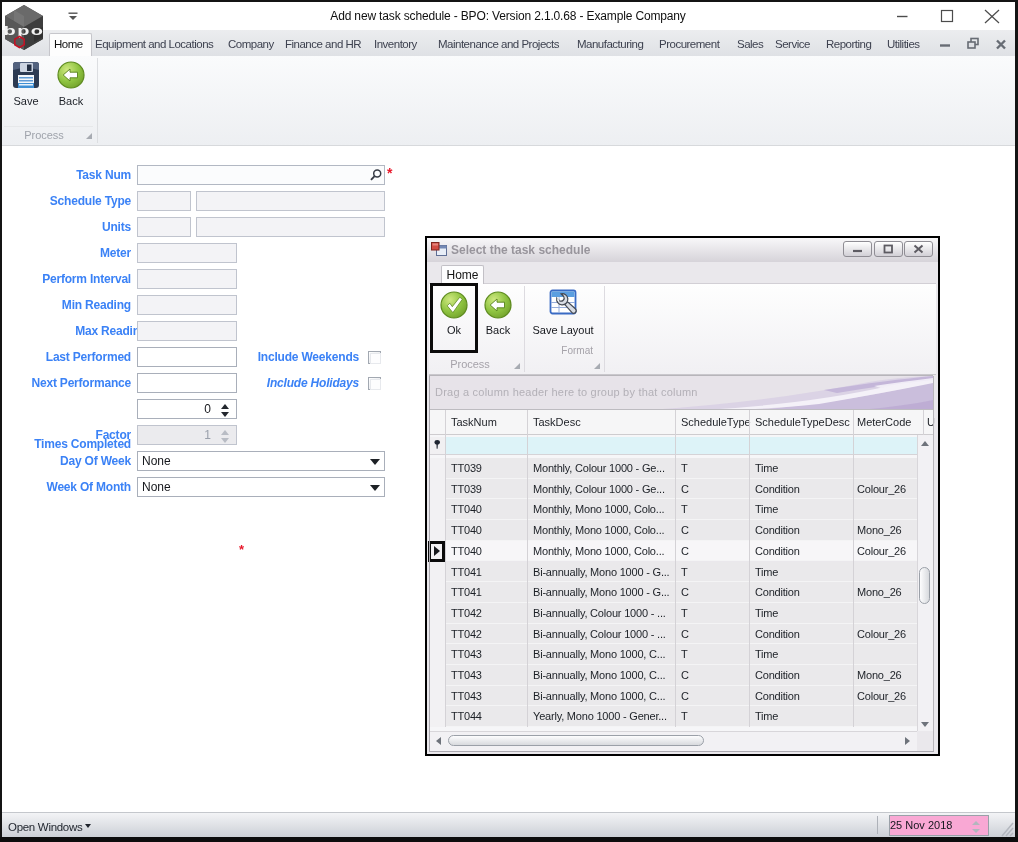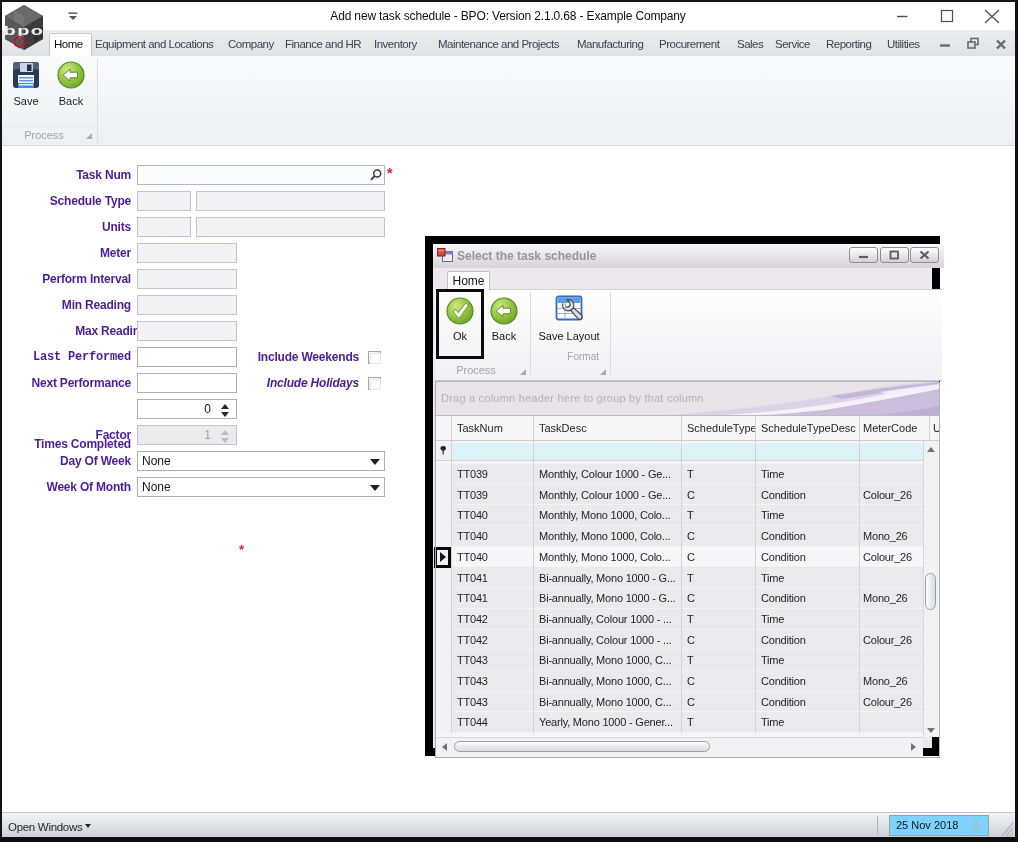--- a/index.html
+++ b/index.html
@@ -1,19 +1,19 @@
 <!DOCTYPE html>
 <html><head>
 <meta charset="utf-8">
 <style>
 * { margin:0; padding:0; box-sizing:border-box; }
 html,body { width:1018px; height:842px; overflow:hidden; }
 body { font-family:"Liberation Sans", sans-serif; position:relative; background:#fff; }
 .abs { position:absolute; }
-.lbl { position:absolute; left:0; width:131px; text-align:right; font-weight:bold; font-size:12px; letter-spacing:-0.2px; color:#4c1d95; line-height:20px; }
+.lbl { position:absolute; left:0; width:131px; text-align:right; font-weight:bold; font-size:12px; letter-spacing:-0.2px; color:#3b82f6; line-height:20px; }
 .fld { position:absolute; border:1px solid #c0c4ce; background:#f3f3f6; height:20px; }
 .fld.en { background:#fff; border-color:#a9afba; }
 .cb { position:absolute; width:13px; height:13px; border:1px solid #a2a8b1; background:linear-gradient(135deg,#ffffff,#dcdfe4); }
 .cb::after { content:""; position:absolute; left:1px; top:1px; width:9px; height:9px; background:#fdfdfe; border:1px solid #e7e9ed; }
 .star { position:absolute; color:#e8192c; font-weight:bold; font-size:13px; }
 .tab { position:absolute; top:33px; height:23px; font-size:11.5px; letter-spacing:-0.5px; color:#3e4250; line-height:23px; white-space:nowrap; }
 </style>
 </head>
 <body>
 
@@ -106,21 +106,21 @@
     <path d="M 7 1 L 7 7 L 1 7 Z" fill="#a7abb2"></path>
   </svg>
 
 <div class="lbl" style="top:165px;">Task Num</div>
 <div class="lbl" style="top:191px;">Schedule Type</div>
 <div class="lbl" style="top:217px;">Units</div>
 <div class="lbl" style="top:243px;">Meter</div>
 <div class="lbl" style="top:269px;">Perform Interval</div>
 <div class="lbl" style="top:295px;">Min Reading</div>
 <div class="lbl" style="top:321px;margin-left:16px;">Max Reading</div>
-<div class="lbl" style="top:347px;font-family:Liberation Mono, monospace;">Last Performed</div>
+<div class="lbl" style="top:347px;">Last Performed</div>
 <div class="lbl" style="top:373px;">Next Performance</div>
 <div class="lbl" style="top:399px;margin-top:35px;">Times Completed</div>
 <div class="lbl" style="top:425px;">Factor</div>
 <div class="lbl" style="top:451px;">Day Of Week</div>
 <div class="lbl" style="top:477px;text-align:right;">Week Of Month</div>
 
 <div class="fld" style="left:137px;top:165px;width:248px;background:#fbfcfd;border-color:#b2b8c3;"></div>
 <svg class="abs" style="left:368px;top:167px;" width="14" height="15" viewBox="0 0 14 15">
   <circle cx="9.2" cy="6.4" r="3.5" fill="none" stroke="#363b45" stroke-width="1.5"></circle>
   <line x1="6.6" y1="9.2" x2="3" y2="12.8" stroke="#363b45" stroke-width="1.9"></line>
@@ -156,30 +156,30 @@
 <div class="lbl" style="left:229px;width:130px;top:373px;font-style:italic;">Include Holidays</div>
 <div class="cb" style="left:368px;top:377px;"></div>
 
 <div class="star" style="left:239px;top:542px;">*</div>
 
 <div class="abs" style="left:2px;top:812px;width:1013px;height:1px;background:#c4c7cc;"></div>
 <div class="abs" style="left:2px;top:813px;width:1013px;height:24px;background:linear-gradient(#f3f4f6,#ccd0d6);"></div>
 <div class="abs" style="left:8px;top:820px;font-size:11.5px;letter-spacing:-0.3px;color:#1e232c;line-height:14px;">Open Windows</div>
 <div class="abs" style="left:85px;top:824px;width:0;height:0;border-left:3.5px solid transparent;border-right:3.5px solid transparent;border-top:4.5px solid #1e232c;"></div>
 <div class="abs" style="left:877px;top:816px;width:1px;height:18px;background:#adb1b8;"></div>
-<div class="abs" style="left:889px;top:815px;width:100px;height:21px;border:1px solid #9aa0a8;background:#7dd3fc;font-size:11px;color:#14171d;line-height:19px;padding-left:6px;">25 Nov 2018</div>
+<div class="abs" style="left:889px;top:815px;width:100px;height:21px;border:1px solid #9aa0a8;background:#f9a8d4;font-size:11px;color:#14171d;line-height:19px;padding-left:0;">25 Nov 2018</div>
 <div class="abs" style="left:972px;top:821px;width:0;height:0;border-left:4px solid transparent;border-right:4px solid transparent;border-bottom:4.5px solid #b2b6bd;"></div>
 <div class="abs" style="left:972px;top:829px;width:0;height:0;border-left:4px solid transparent;border-right:4px solid transparent;border-top:4.5px solid #b2b6bd;"></div>
 <svg class="abs" style="left:999px;top:820px;" width="16" height="17" viewBox="0 0 16 17">
   <line x1="14" y1="3" x2="3" y2="16" stroke="#b4b8bf" stroke-width="1.5"></line>
   <line x1="14" y1="8" x2="7" y2="16" stroke="#b4b8bf" stroke-width="1.5"></line>
   <line x1="14" y1="13" x2="11" y2="16" stroke="#b4b8bf" stroke-width="1.5"></line>
 </svg>
 
-<div id="dlg" class="abs" style="left:425px;top:236px;width:515px;height:520px;border:8px solid #000000;background:#eae8ec;">
+<div id="dlg" class="abs" style="left:425px;top:236px;width:515px;height:520px;border:2px solid #000000;background:#eae8ec;">
 
   <div class="abs" style="left:0;top:0;width:511px;height:24px;background:linear-gradient(#f8f7f9,#d6d3d9);"></div>
   <svg class="abs" style="left:4px;top:3px;" width="16" height="17" viewBox="0 0 16 17">
     <rect x="5.5" y="4.5" width="10" height="10" fill="#e8eef7" stroke="#5f6f95" stroke-width="1"></rect>
     <rect x="5.5" y="4.5" width="10" height="3" fill="#7489b5"></rect>
     <rect x="0.5" y="1.5" width="7.5" height="7.5" fill="#d24b43" stroke="#7e241e" stroke-width="1"></rect>
     <rect x="1.5" y="2.5" width="5.5" height="2" fill="#e4857d"></rect>
   </svg>
   <div class="abs" style="left:24px;top:5px;font-size:12px;font-weight:bold;color:#98959c;">Select the task schedule</div>
   <div class="abs" style="left:416px;top:3px;width:29px;height:16px;border:1px solid #8f8d94;border-radius:3px;background:linear-gradient(#ffffff,#d2d0d6);"></div>

